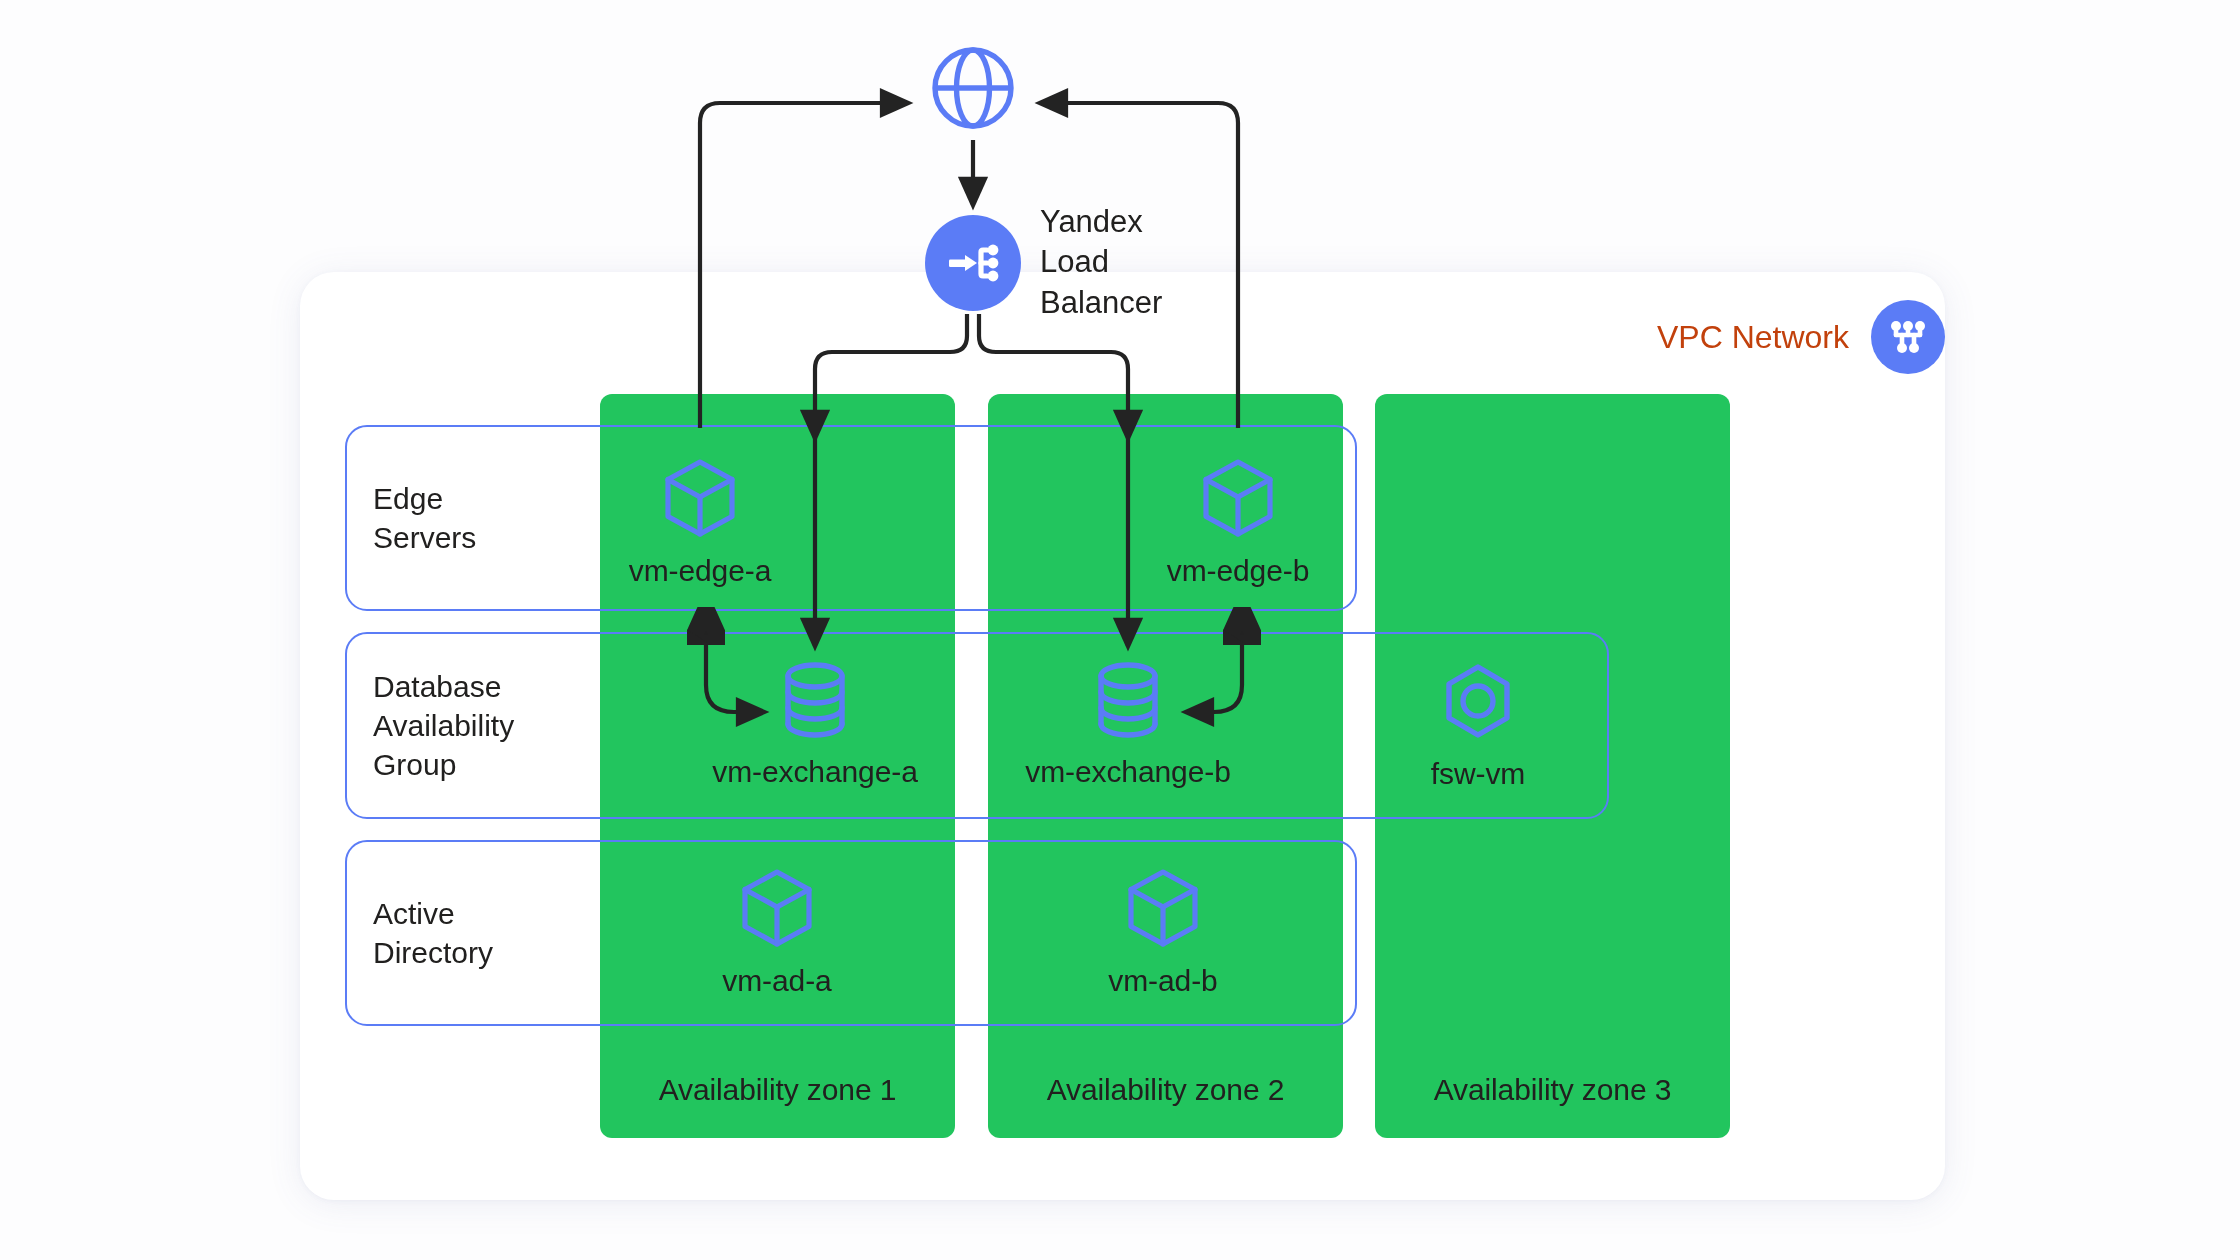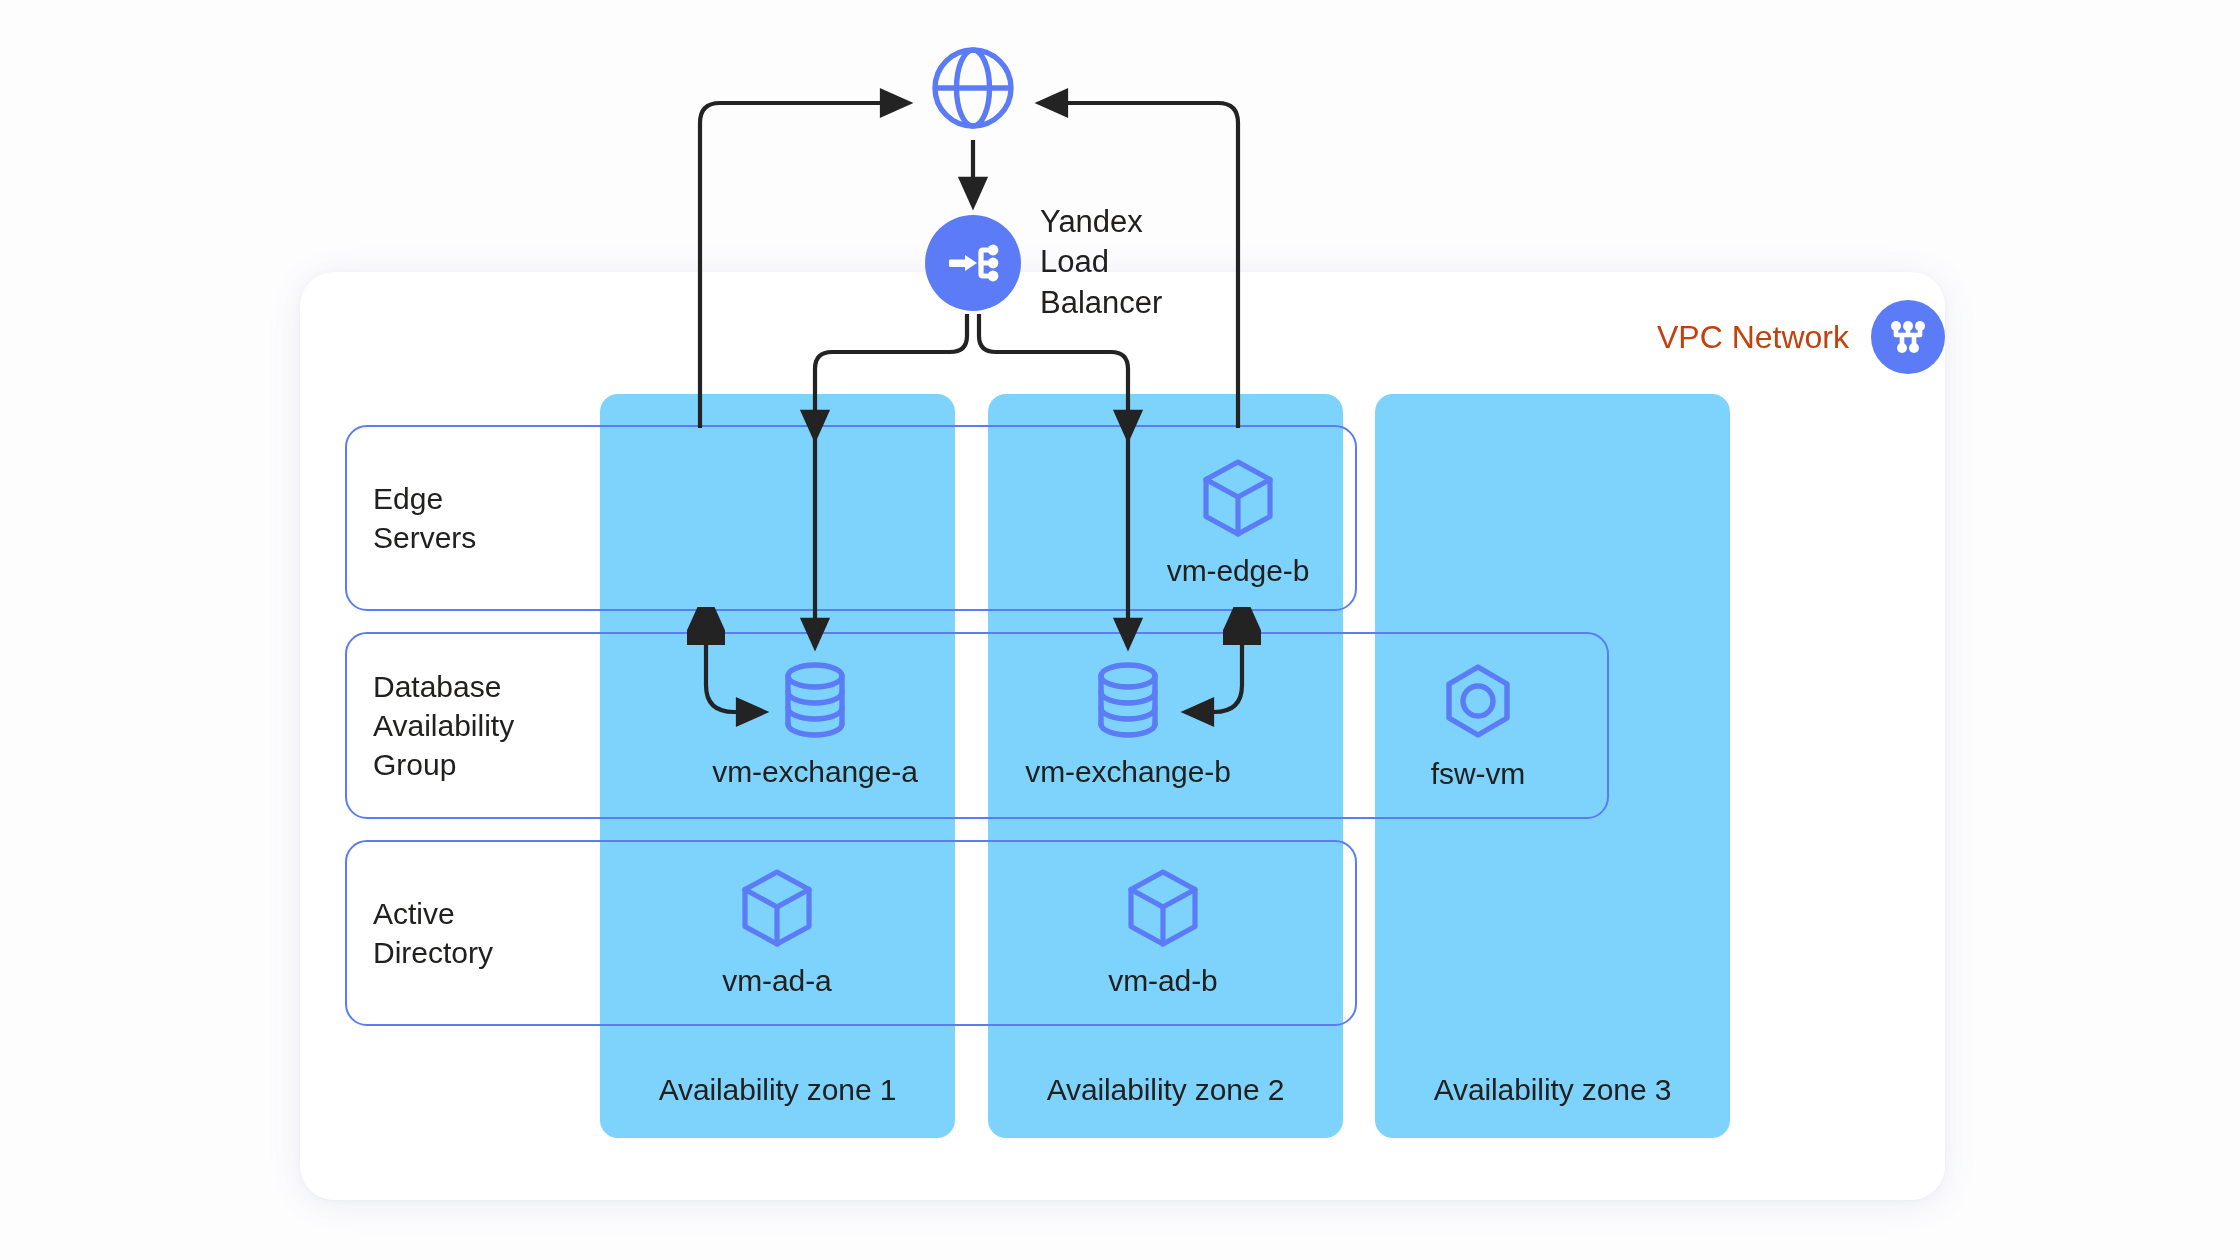--- a/index.html
+++ b/index.html
@@ -31,22 +31,22 @@
     height: 928px;
     background: #ffffff;
     border-radius: 34px;
     box-shadow: 0 4px 34px rgba(88, 100, 160, 0.10),
                 0 1px 5px rgba(88, 100, 160, 0.05);
   }
 
   
   .zone-col {
     position: absolute;
-    background: #7dd3fc;
-    border-radius: 18px;
+    background: #22c55e;
+    border-radius: 12px;
   }
   .zone-label {
     position: absolute;
     bottom: 0;
     left: 0;
     width: 100%;
     height: 96px;
     display: flex;
     align-items: center;
     justify-content: center;
@@ -279,20 +279,32 @@
       <g fill="none" stroke="#ffffff" stroke-width="5.2" stroke-linecap="round" stroke-linejoin="round">
         <path d="M44 17 H40 Q38 17 38 19 V41 Q38 43 40 43 H44"></path>
         <path d="M38 30 H44"></path>
       </g>
     </svg>
   </div>
   <div class="nlb-label">Yandex
 Load
 Balancer</div>
 
+  <div class="node" style="left:700px; top:452px;">
+    <span>
+      <svg width="92" height="92" viewBox="0 0 92 92" aria-hidden="true">
+        <g fill="none" stroke="#5b7cf6" stroke-width="5.2" stroke-linejoin="round" stroke-linecap="round">
+          <path d="M46 10 L78 27.5 V64.5 L46 82 L14 64.5 V27.5 Z"></path>
+          <path d="M14 27.5 L46 45 L78 27.5"></path>
+          <path d="M46 45 V82"></path>
+        </g>
+      </svg>
+    </span>
+    <span class="node-label">vm-edge-a</span>
+  </div>
 
   <div class="node" style="left:1238px; top:452px;">
     <span>
       <svg width="92" height="92" viewBox="0 0 92 92" aria-hidden="true">
         <g fill="none" stroke="#5b7cf6" stroke-width="5.2" stroke-linejoin="round" stroke-linecap="round">
           <path d="M46 10 L78 27.5 V64.5 L46 82 L14 64.5 V27.5 Z"></path>
           <path d="M14 27.5 L46 45 L78 27.5"></path>
           <path d="M46 45 V82"></path>
         </g>
       </svg>

